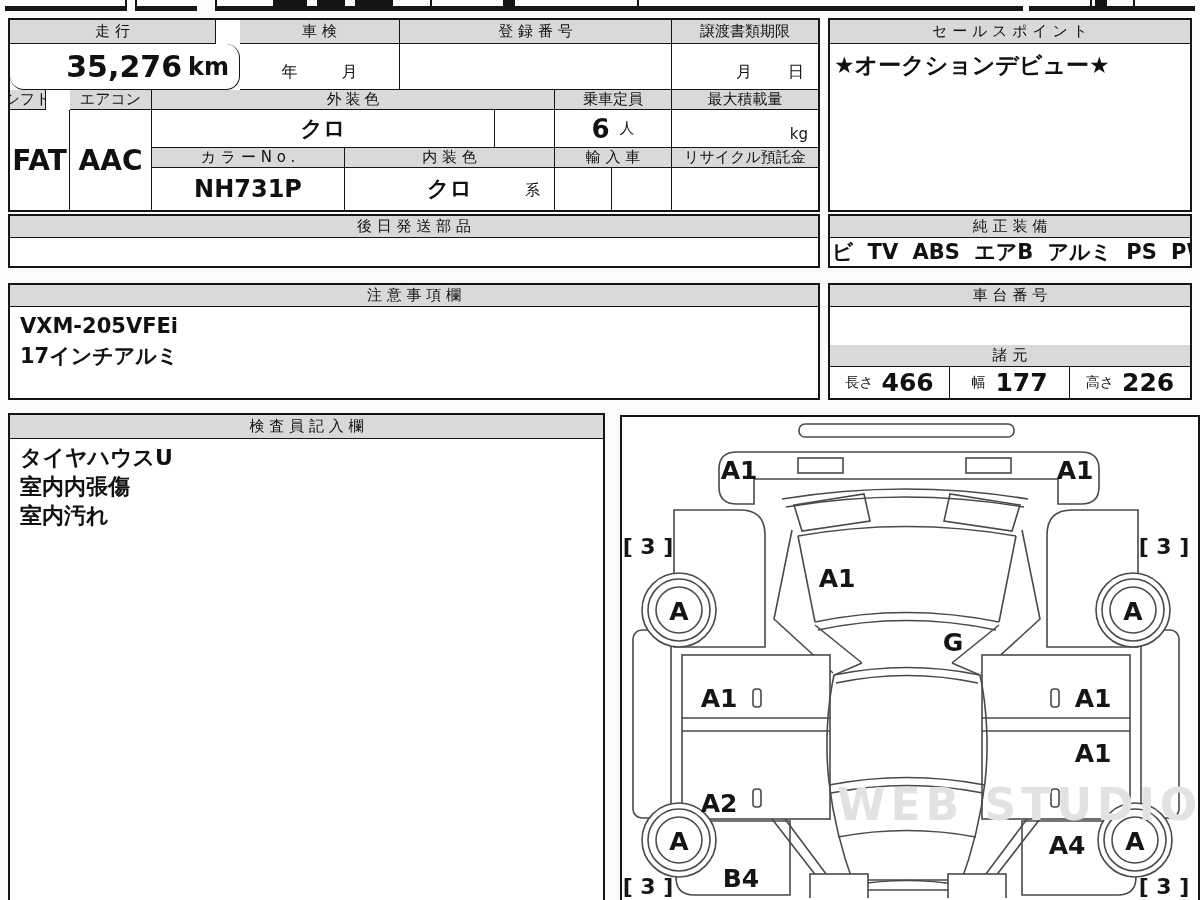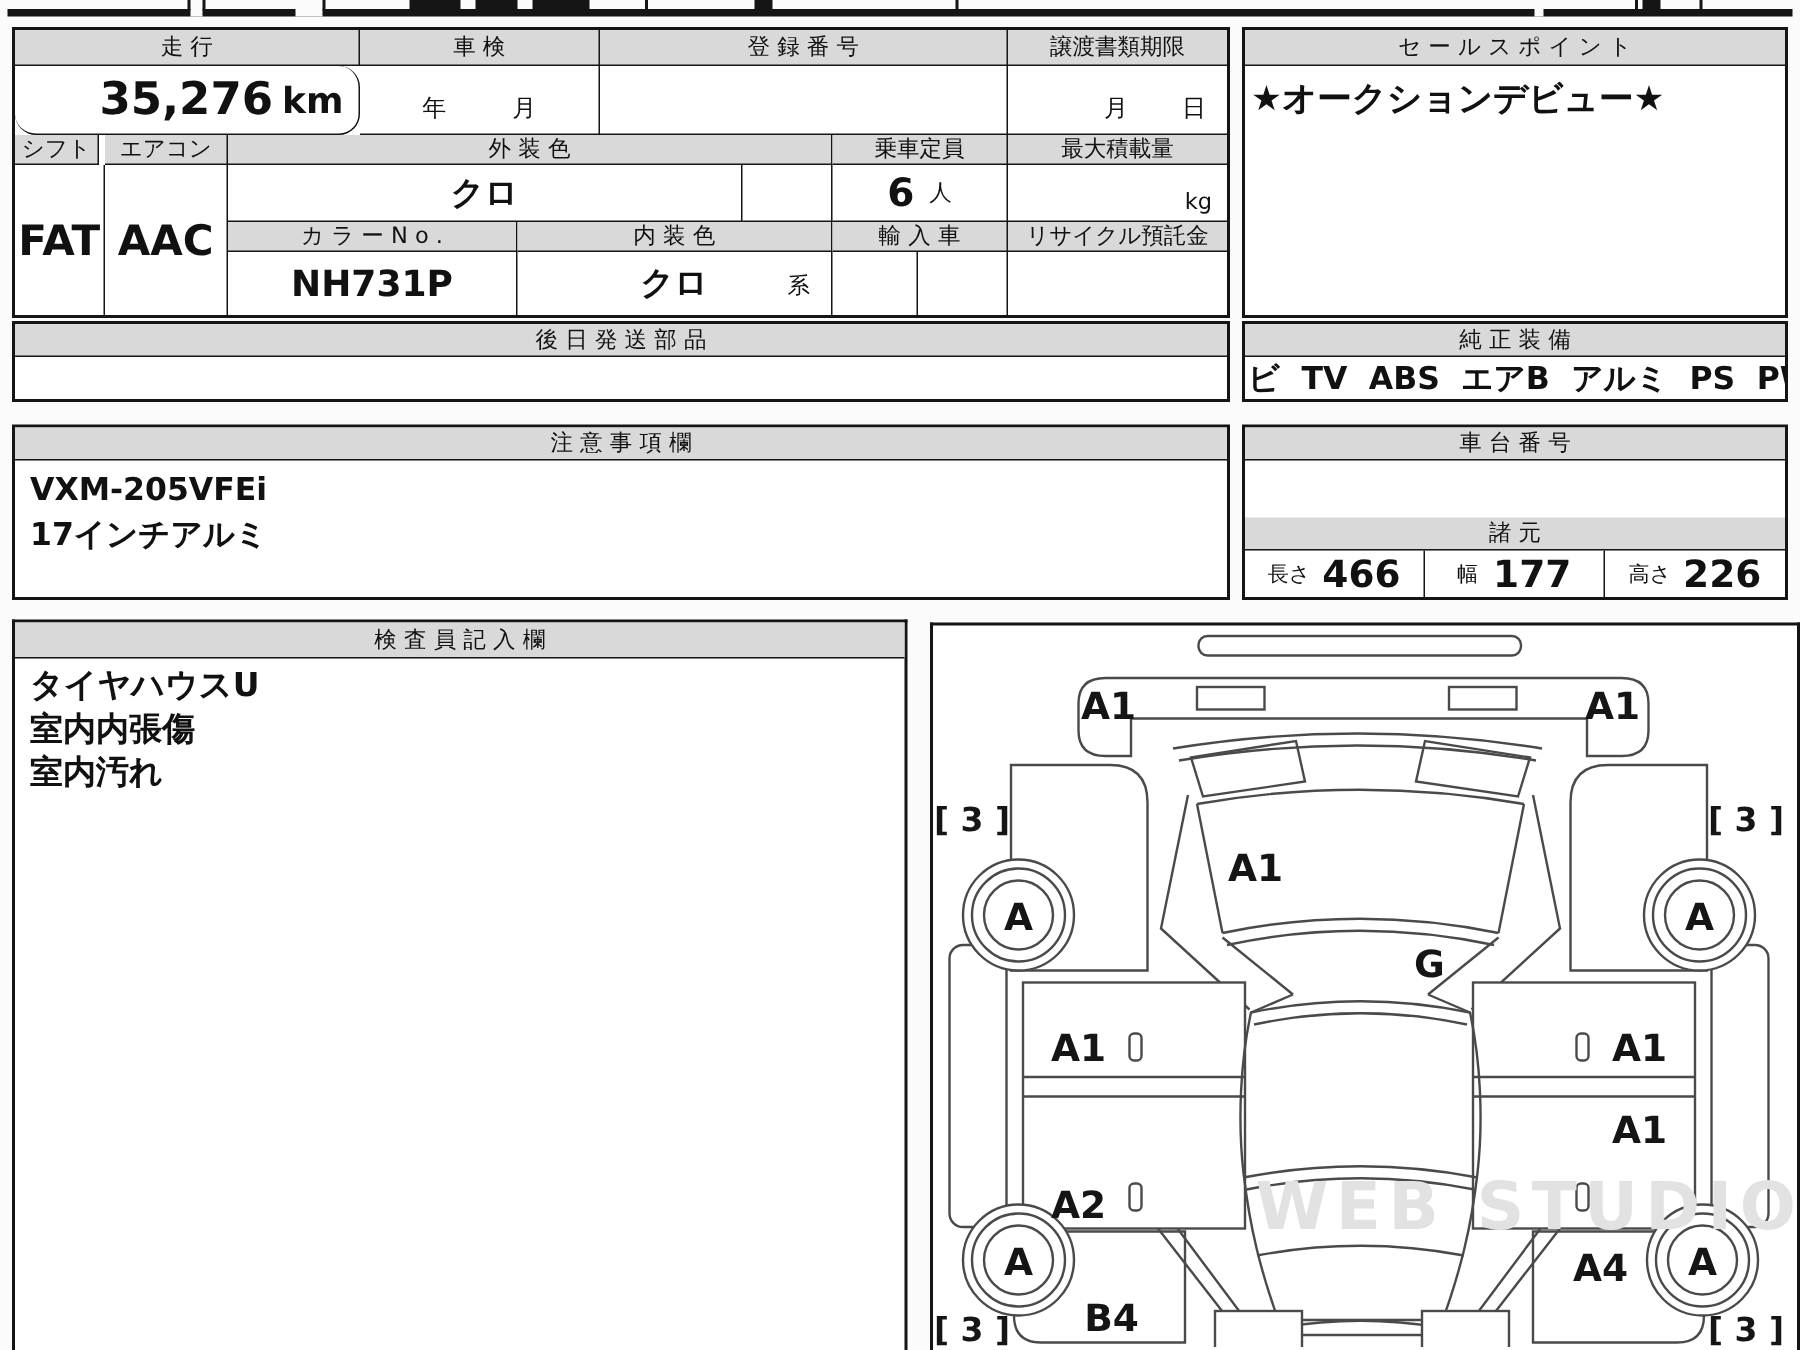--- a/index.html
+++ b/index.html
@@ -45,42 +45,42 @@
     <div class="v" style="left:1128px;"></div>
     <div class="blob" style="left:268px;width:34px;"></div>
     <div class="blob" style="left:312px;width:28px;"></div>
     <div class="blob" style="left:350px;width:38px;"></div>
     <div class="blob" style="left:498px;width:12px;"></div>
     <div class="blob" style="left:1090px;width:12px;"></div>
   </div>
 
   <div class="blk" style="left:8px;top:18px;width:812px;height:194px;">
 
-    <div class="cell hdr br bb" style="left:0;top:0;width:230px;height:24px;">走 行</div>
+    <div class="cell hdr br bb" style="left:0;top:0;width:206px;height:24px;">走 行</div>
     <div class="cell hdr br bb" style="left:230px;top:0;width:160px;height:24px;">車 検</div>
     <div class="cell hdr br bb" style="left:390px;top:0;width:272px;height:24px;">登 録 番 号</div>
     <div class="cell hdr bb" style="left:662px;top:0;width:146px;height:24px;">譲渡書類期限</div>
 
     <div class="cell br bb" style="left:0;top:24px;width:230px;height:46px;justify-content:flex-end;padding-right:10px;gap:6px;border-radius:14px;">
       <span class="val" style="font-size:30px;">35,276</span>
       <span class="val" style="font-size:24px;">km</span>
     </div>
     <div class="cell br bb" style="left:230px;top:24px;width:160px;height:46px;align-items:flex-end;padding-bottom:6px;gap:44px;font-size:16px;">
       <span>年</span>
       <span>月</span>
     </div>
     <div class="cell br bb" style="left:390px;top:24px;width:272px;height:46px;"></div>
     <div class="cell bb" style="left:662px;top:24px;width:146px;height:46px;align-items:flex-end;justify-content:flex-end;padding:0 14px 6px 0;gap:36px;font-size:16px;">
       <span>月</span>
       <span>日</span>
     </div>
 
-    <div class="cell hdr br bb" style="left:0;top:70px;width:56px;height:20px;">シフト</div>
+    <div class="cell hdr br bb" style="left:0;top:70px;width:36px;height:20px;">シフト</div>
     <div class="cell hdr br bb" style="left:60px;top:70px;width:82px;height:20px;">エアコン</div>
-    <div class="cell hdr br bb" style="left:142px;top:70px;width:403px;height:20px;">外 装 色</div>
+    <div class="cell hdr br bb" style="left:142px;top:70px;width:403px;height:20px;font-family:Liberation Serif, serif;">外 装 色</div>
     <div class="cell hdr br bb" style="left:545px;top:70px;width:117px;height:20px;">乗車定員</div>
     <div class="cell hdr bb" style="left:662px;top:70px;width:146px;height:20px;">最大積載量</div>
 
     <div class="cell br" style="left:0;top:90px;width:60px;height:100px;">
       <span class="big">FAT</span>
     </div>
     <div class="cell br" style="left:60px;top:90px;width:82px;height:100px;">
       <span class="big">AAC</span>
     </div>
     <div class="cell br bb" style="left:142px;top:90px;width:343px;height:38px;">

